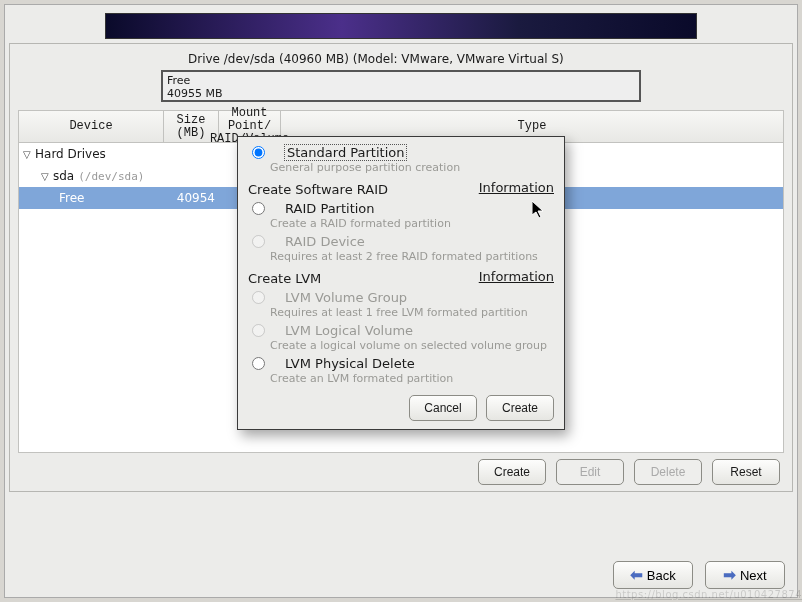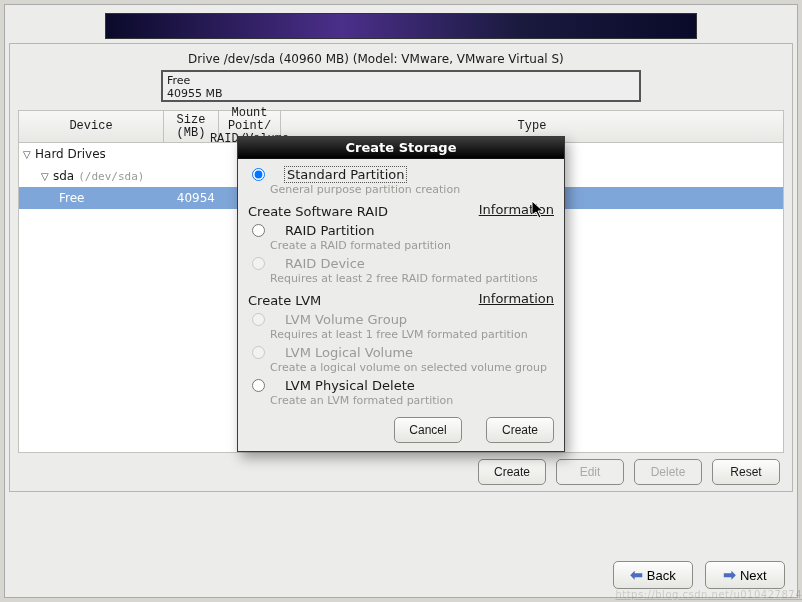--- a/index.html
+++ b/index.html
@@ -218,21 +218,21 @@
   .opt.disabled input { cursor: default; }
   .opt-desc {
     font-size: 11px;
     color: #9a9a96;
     margin-left: 22px;
     margin-top: 1px;
   }
   .dialog-buttons {
     display: flex;
     justify-content: flex-end;
-    gap: 24px;
+    gap: 9px;
     margin-top: 10px;
   }
   .focus-ring {
     outline: 1px dotted #555;
     outline-offset: 0px;
     padding: 0 2px;
   }
   
   .cursor {
     position: absolute;
@@ -315,21 +315,20 @@
     </button>
     <button class="nav-btn">
       <span class="arrow-right">➡</span>
       <span>Next</span>
     </button>
   </div>
 
 </div>
 
 <div class="dialog">
-  <div class="dialog-title">Create Storage</div>
   <div class="dialog-body">
 
     <label class="opt">
       <input type="radio" name="cs" checked="" style="">
       <span class="focus-ring">Standard Partition</span>
     </label>
     <div class="opt-desc">General purpose partition creation</div>
 
     <div class="section-row">
       <span class="section-head">Create Software RAID</span>

